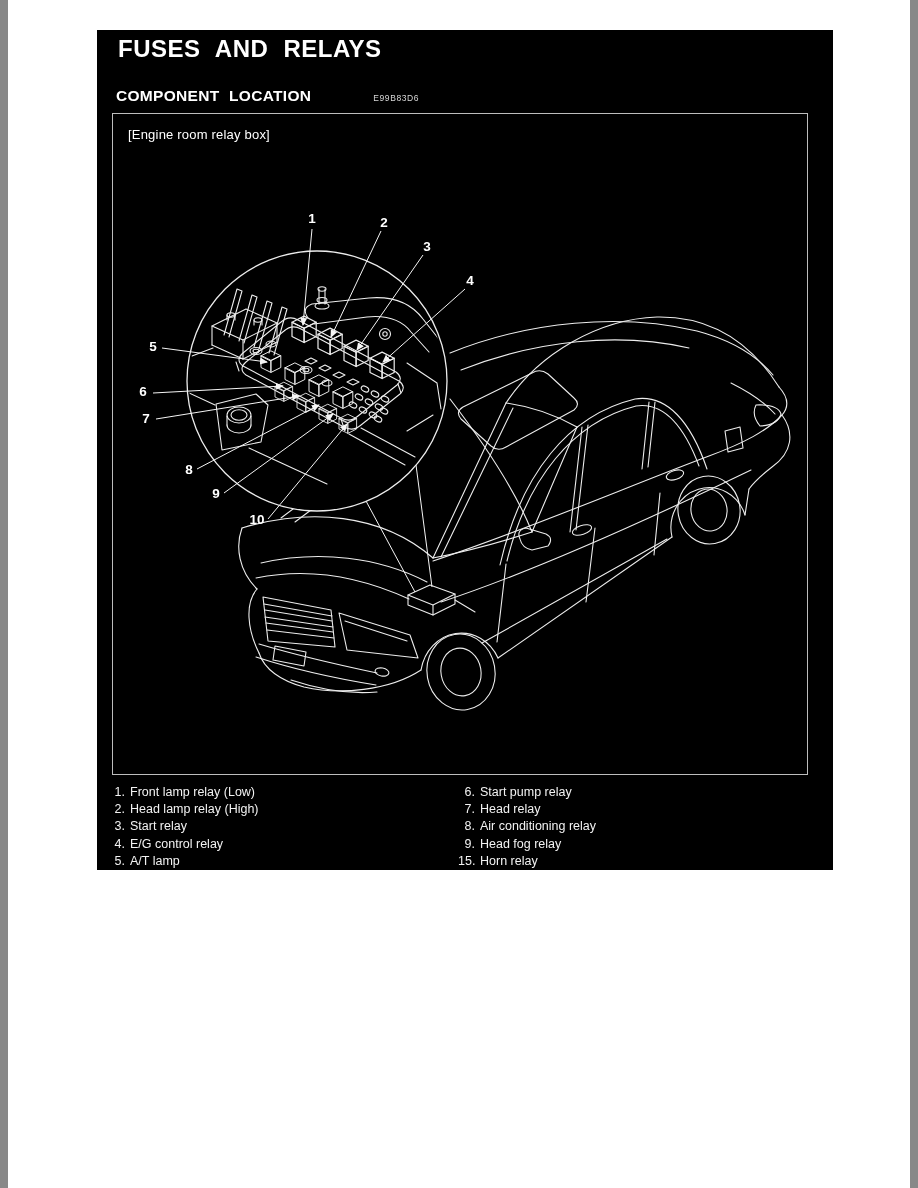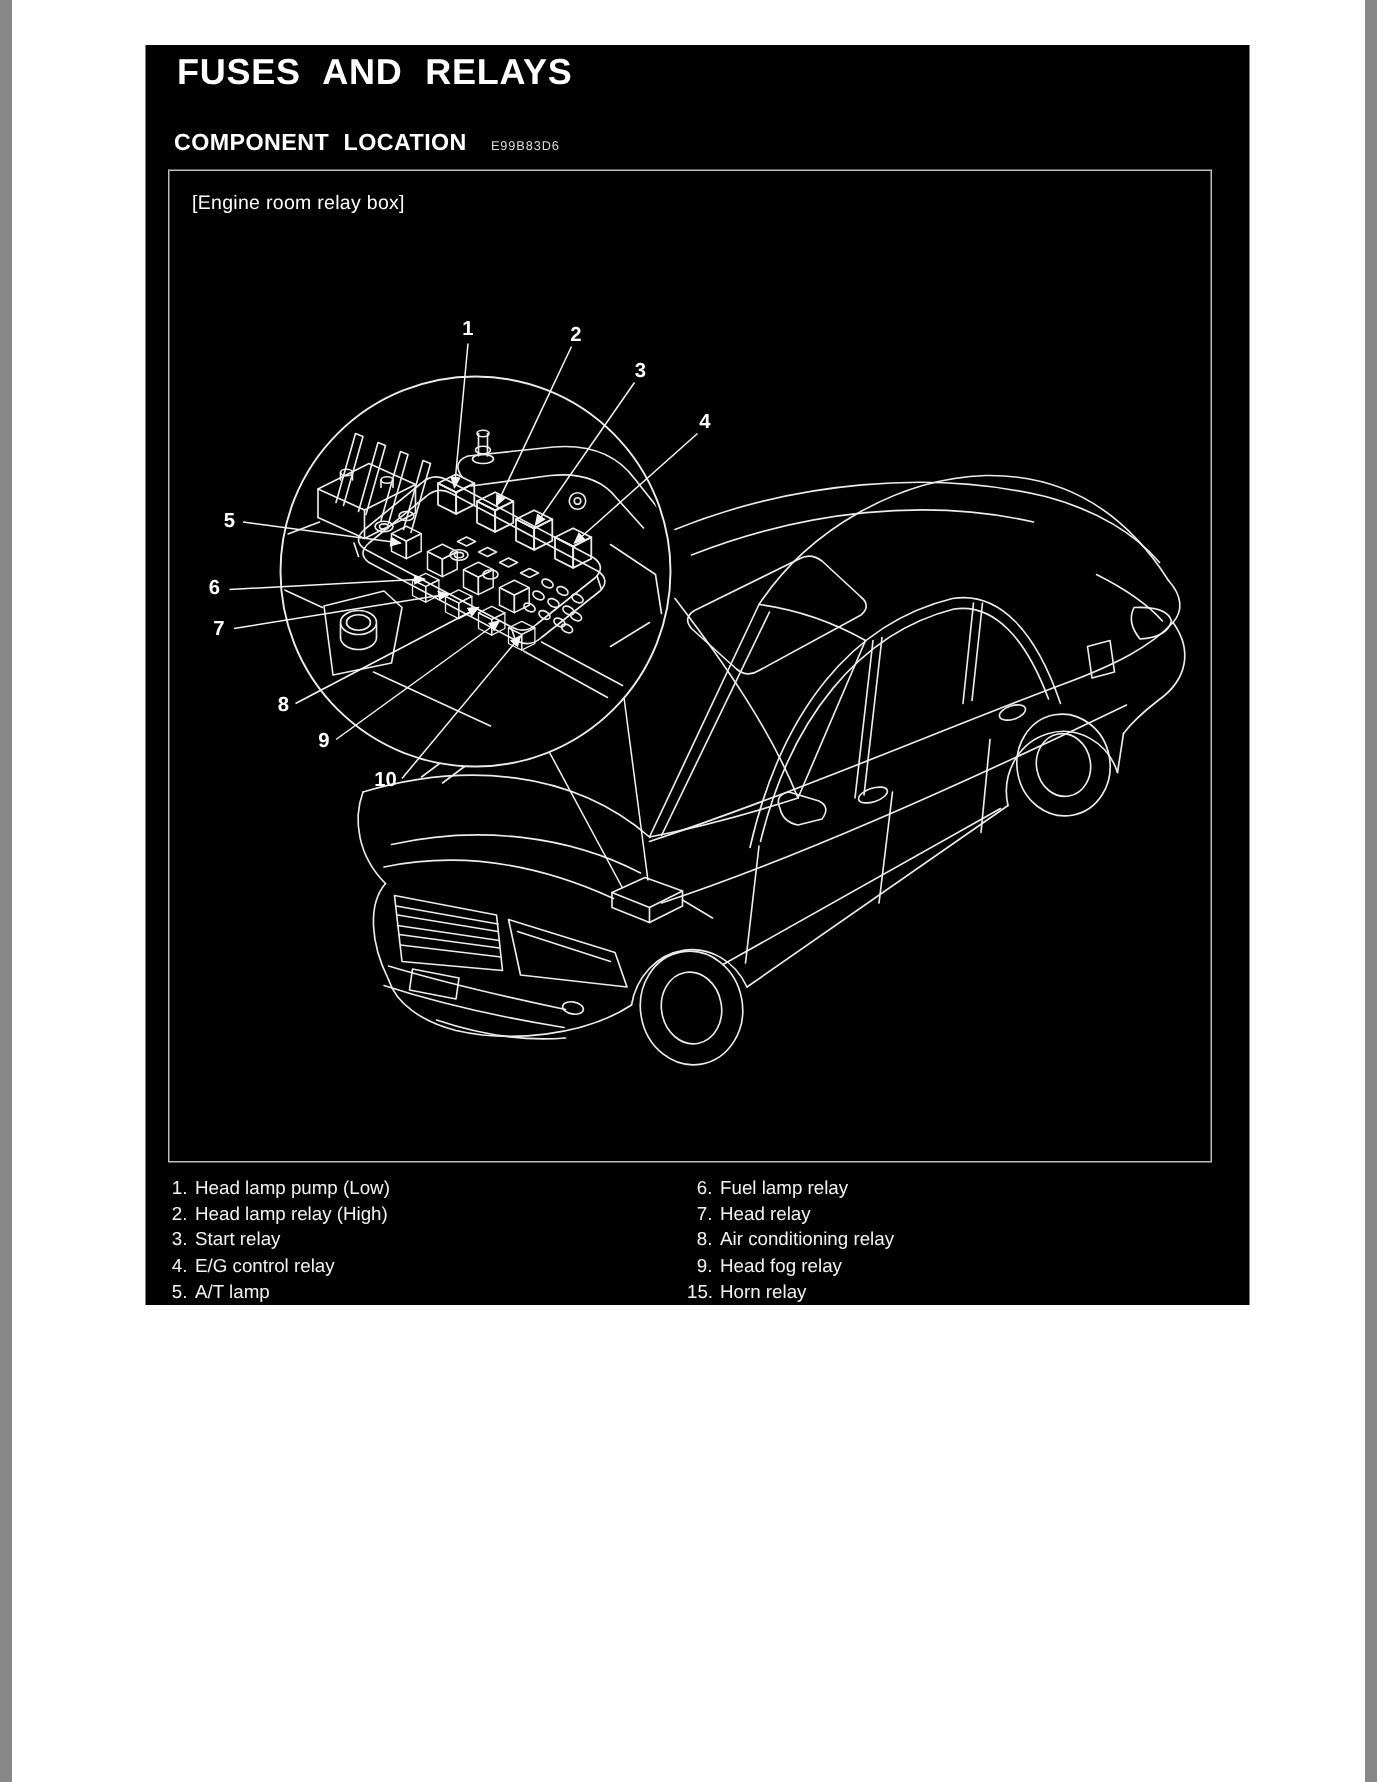--- a/index.html
+++ b/index.html
@@ -15,21 +15,21 @@
   .panel{
     position:absolute;left:89px;top:30px;width:736px;height:840px;
     background:var(--c-panel);color:var(--c-text);
   }
   .title{
     position:absolute;left:21px;top:5px;margin:0;
     font-size:24px;font-weight:bold;letter-spacing:0.5px;word-spacing:8px;
     color:var(--c-text);
   }
   .section-row{
-    position:absolute;left:19px;top:57px;display:flex;align-items:baseline;
+    position:absolute;left:19px;top:57px;display:flex;align-items:baseline;gap:46px;
   }
   .section-title{
     margin:0;font-size:15.5px;font-weight:bold;letter-spacing:0.3px;word-spacing:5px;
   }
   .section-code{
     margin-left:16px;font-size:8.5px;color:#d8d8d8;letter-spacing:0.6px;text-align:center;
   }
   .frame{
     position:absolute;left:15px;top:83px;width:696px;height:662px;
     border:1.5px solid var(--c-frame);box-sizing:border-box;background:var(--c-panel);
@@ -269,21 +269,21 @@
           <text class="num" x="207" y="497">9</text>
           <text class="num" x="248" y="523">10</text>
         </g>
       </svg>
       <div class="caption">[Engine room relay box]</div>
     </div>
 
     <div class="legend-col left">
       <div class="legend-row">
           <span class="lnum">1.</span>
-          <span class="llabel">Head lamp pump (Low)</span>
+          <span class="llabel">Front lamp relay (Low)</span>
         </div>
       <div class="legend-row">
           <span class="lnum">2.</span>
           <span class="llabel">Head lamp relay (High)</span>
         </div>
       <div class="legend-row">
           <span class="lnum">3.</span>
           <span class="llabel">Start relay</span>
         </div>
       <div class="legend-row">
@@ -291,21 +291,21 @@
           <span class="llabel">E/G control relay</span>
         </div>
       <div class="legend-row">
           <span class="lnum">5.</span>
           <span class="llabel">A/T lamp</span>
         </div>
     </div>
     <div class="legend-col right">
       <div class="legend-row">
           <span class="lnum">6.</span>
-          <span class="llabel">Fuel lamp relay</span>
+          <span class="llabel">Start pump relay</span>
         </div>
       <div class="legend-row">
           <span class="lnum">7.</span>
           <span class="llabel">Head relay</span>
         </div>
       <div class="legend-row">
           <span class="lnum">8.</span>
           <span class="llabel">Air conditioning relay</span>
         </div>
       <div class="legend-row">

